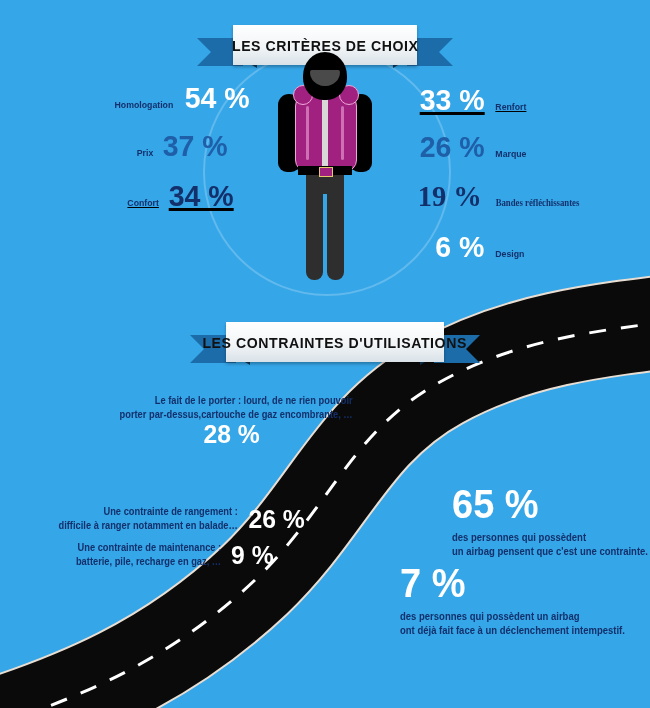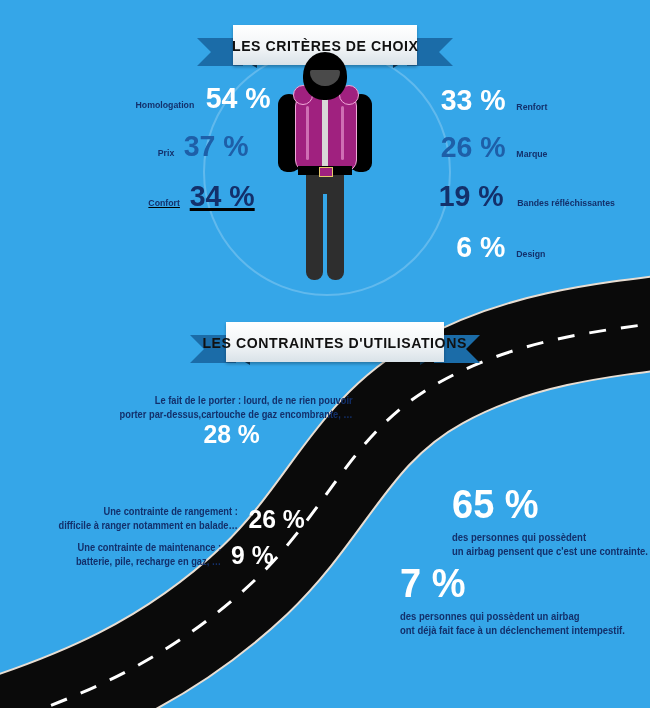--- a/index.html
+++ b/index.html
@@ -72,21 +72,21 @@
     letter-spacing: 0.6px;
     transform: scaleX(0.94);
     white-space: nowrap;
   }
 
   
   .rider { position: absolute; }
   .rider div { position: absolute; }
 
   
-  .stat { position: absolute; display: flex; align-items: baseline; margin-left: 21px; }
+  .stat { position: absolute; display: flex; align-items: baseline; }
   .stat .lab {
     font-size: 9.5px;
     color: #13306b;
     font-weight: bold;
     transform: scaleX(0.92);
     white-space: nowrap;
   }
   .stat .num {
     font-size: 30px;
     font-weight: bold;
@@ -215,29 +215,29 @@
   </div>
   <div class="stat left-col" style="left:136px; top:131px;">
     <span class="lab">Prix</span>
     <span class="num" style="color:#1e5fa8;">37 %</span>
   </div>
   <div class="stat left-col" style="left:126px; top:181px;text-decoration:underline;">
     <span class="lab">Confort</span>
     <span class="num" style="color:#13306b;">34 %</span>
   </div>
 
-  <div class="stat right-col" style="left:418px; top:85px;">
+  <div class="stat right-col" style="left:418px; top:85px;text-decoration:underline;">
     <span class="num" style="color:#ffffff;">33 %</span>
     <span class="lab">Renfort</span>
   </div>
   <div class="stat right-col" style="left:418px; top:132px;">
     <span class="num" style="color:#1e5fa8;">26 %</span>
     <span class="lab">Marque</span>
   </div>
-  <div class="stat right-col" style="left:416px; top:181px;">
+  <div class="stat right-col" style="left:416px; top:181px;font-family:Liberation Serif, serif;">
     <span class="num" style="color:#13306b;">19 %</span>
     <span class="lab">Bandes réfléchissantes</span>
   </div>
   <div class="stat right-col" style="left:434px; top:232px;">
     <span class="num" style="color:#ffffff;">6 %</span>
     <span class="lab">Design</span>
   </div>
 
   <div class="ribbon" style="left:190px; top:322px; width:290px;">
     <div class="tail left"></div>

